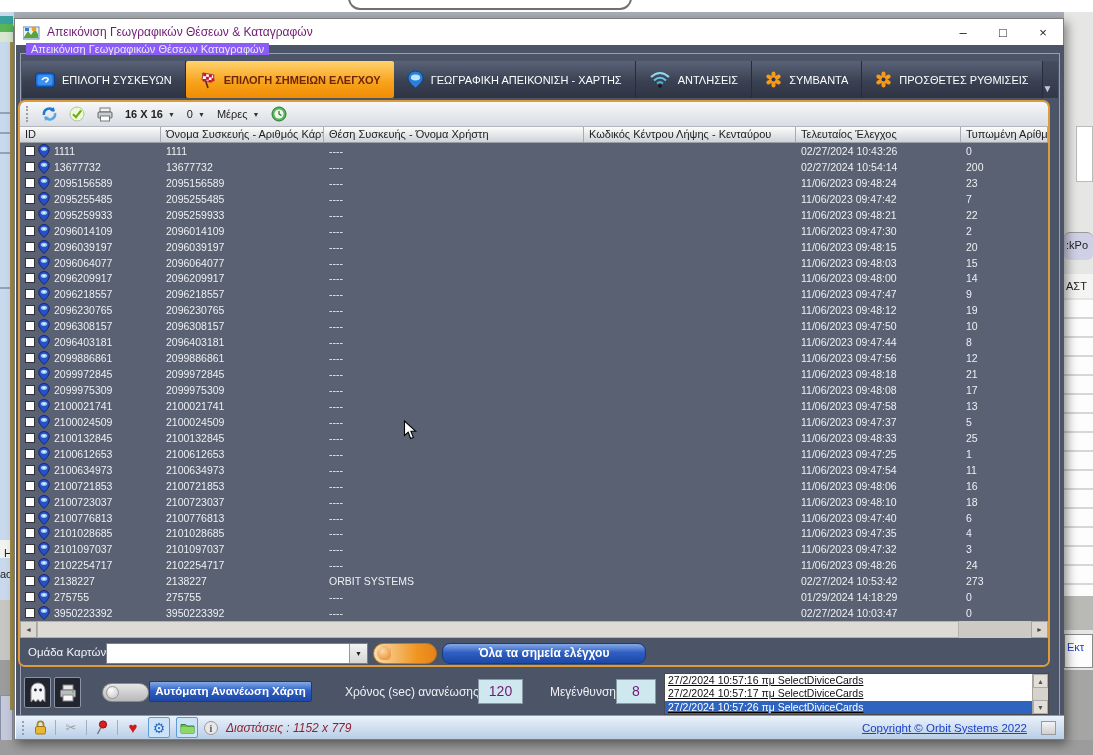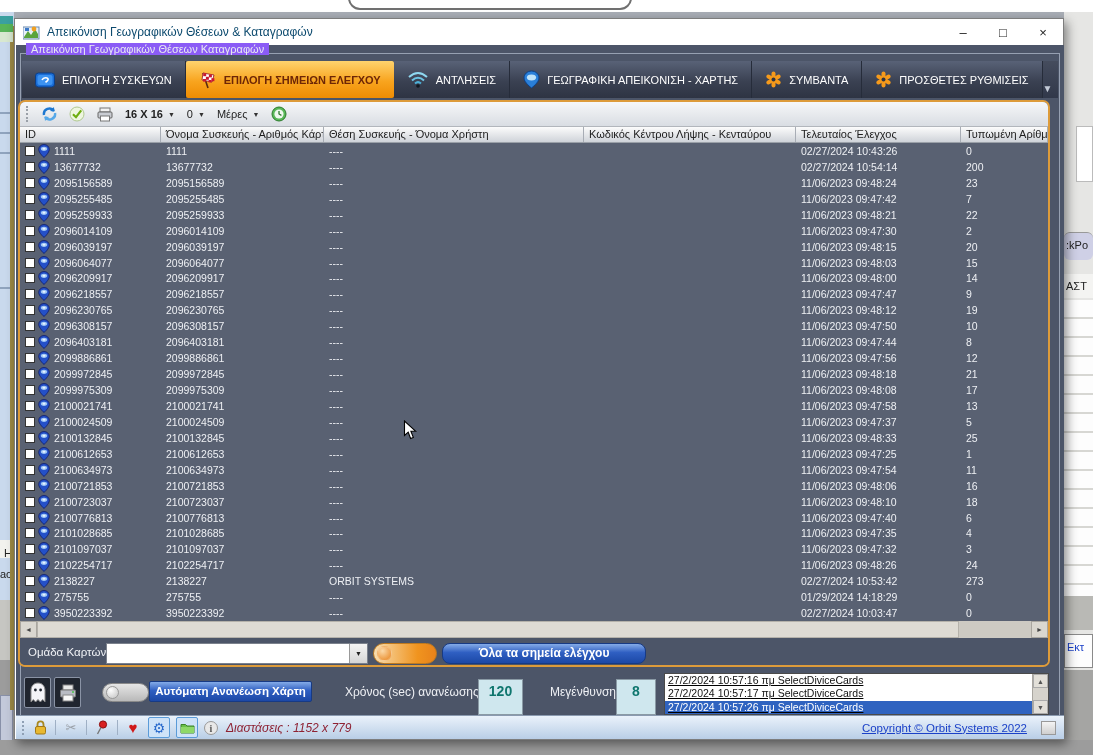--- a/index.html
+++ b/index.html
@@ -32,21 +32,21 @@
   .bg-right .gray2 { position:absolute; left:0; top:658px; width:29px; height:85px; background:#a5a5a3; }
   .bg-rtext { font-size:11px; color:#222; padding:6px 0 0 2px; display:block; }
   .bg-rtext.blue { color:#1b41c8; font-weight:normal; }
   .bg-bottom { position:absolute; left:0; top:740px; width:1093px; height:15px; background:#9c9c9c; }
 
   
   .win { position:absolute; left:14px; top:18px; width:1050px; height:722px; background:#fff;
          border:1px solid #7d7d7d; box-shadow:3px 4px 10px rgba(0,0,0,.45); z-index:2; }
   .titlebar { position:absolute; left:0; top:0; right:0; height:26px; background:#fff;
               display:flex; align-items:center; padding-left:8px; }
-  .title-text { font-size:12px; color:#0c4a6e; margin-left:7px; }
+  .title-text { font-size:12px; color:#701a75; margin-left:7px; }
   .win-controls { margin-left:auto; display:flex; height:26px; }
   .wc { width:40px; height:26px; display:flex; align-items:center; justify-content:center;
         font-size:13px; color:#222; cursor:default; }
   .winbody { position:absolute; left:1px; top:26px; width:1048px; height:694px; background:#4c5568; }
 
   .group-border { position:absolute; left:4px; top:8px; right:4px; bottom:3px; border:1px solid #96a0b2; }
   .group-label { position:absolute; left:10px; top:-2px; font-size:11px; color:#e9ecf2; background:#8b5cf6; padding:0 5px; z-index:3; }
 
   
   .tabstrip { position:absolute; left:6px; top:16px; width:1036px; height:37px;
@@ -110,22 +110,22 @@
   .iconbtn { position:absolute; width:27px; height:31px; background:#20252f; border:1px solid #8a93a5;
              border-radius:2px; display:flex; align-items:center; justify-content:center; }
   .toggle-gray { position:absolute; left:86px; top:638px; width:47px; height:19px; border-radius:10px;
                  background:linear-gradient(#e6e6e6,#b9b9b9); border:1px solid #8a8a8a; }
   .toggle-gray .knob { position:absolute; left:3px; top:2px; width:13px; height:13px; border-radius:50%;
                        background:radial-gradient(circle at 35% 30%,#fdfdfd,#c2c2c2); border:1px solid #999; }
   .btn-autorefresh { position:absolute; left:133px; top:636px; width:163px; height:21px; border-radius:2px;
                      background:linear-gradient(#84abe8,#2f5fc2 45%,#1c48a6); border:1px solid #173a84;
                      color:#fff; font-size:11.5px; font-weight:bold; text-align:center; line-height:19px; }
   .ctl-label { position:absolute; font-size:12px; color:#eef0f4; }
-  .val-box { position:absolute; height:36px; background:#cfe7ee; border:1px solid #8a9aa5;
-             color:#0f766e; font-size:14px; font-weight:bold; text-align:center; line-height:23px; }
+  .val-box { position:absolute; height:25px; background:#cfe7ee; border:1px solid #8a9aa5;
+             color:#701a75; font-size:14px; font-weight:normal; text-align:center; line-height:23px; }
   .loglist { position:absolute; left:648px; top:628px; width:385px; height:42px; background:#fff;
              border:1px solid #4a4a4a; display:flex; }
   .logitems { flex:1; overflow:hidden;text-decoration:underline; }
   .log-item { font-size:10.5px; color:#111; padding:0 3px; height:13.4px; line-height:13.4px; white-space:nowrap; }
   .log-item.sel { background:#2f63c0; color:#fff; }
   .logscroll { width:16px; background:#d6d3cc; border-left:1px solid #a9a6a0; display:flex;
                flex-direction:column; justify-content:space-between; }
   .logscroll .sa { height:14px; display:flex; align-items:center; justify-content:center; font-size:7px; color:#555;
                    background:#e2dfd8; border:1px solid #aaa; }
 
@@ -226,34 +226,34 @@
             <rect x="4.2" y="2.2" width="3" height="3" fill="#c81830"></rect>
               <rect x="9.9" y="3.4" width="3" height="3" fill="#c81830"></rect>
             <rect x="6.9" y="5.8" width="3" height="3" fill="#c81830"></rect>
               <rect x="12.4" y="7.2" width="3" height="3" fill="#c81830"></rect>
             <rect x="4" y="8" width="3" height="2.6" fill="#c81830"></rect>
               <rect x="9.6" y="9" width="3" height="2.4" fill="#c81830"></rect>
           </svg>
           <span>ΕΠΙΛΟΓΗ ΣΗΜΕΙΩΝ ΕΛΕΓΧΟΥ</span>
         </div>
         <div class="tab">
+          <svg width="17" height="19" viewBox="0 0 17 19">
+            <path d="M8.5 1 C4.3 1 1 4.2 1 8 C1 12.6 8.5 18 8.5 18 C8.5 18 16 12.6 16 8 C16 4.2 12.7 1 8.5 1 Z" fill="#2a7fd8" stroke="#0c3f86"></path>
+            <ellipse cx="8.5" cy="7.5" rx="4.6" ry="3" fill="#bfe2f8"></ellipse>
+          </svg>
+          <span>ΓΕΩΓΡΑΦΙΚΗ ΑΠΕΙΚΟΝΙΣΗ - ΧΑΡΤΗΣ</span>
+        </div>
+        <div class="tab">
           <svg width="22" height="17" viewBox="0 0 22 17">
             <path d="M2 6 Q11 -2 20 6" stroke="#8fd8f0" stroke-width="2" fill="none"></path>
             <path d="M5 9.5 Q11 4 17 9.5" stroke="#6cc4e4" stroke-width="2" fill="none"></path>
             <path d="M8 12.5 Q11 9.8 14 12.5" stroke="#4cb0d8" stroke-width="2" fill="none"></path>
             <circle cx="11" cy="15" r="1.8" fill="#101820"></circle>
           </svg>
           <span>ΑΝΤΛΗΣΕΙΣ</span>
-        </div>
-        <div class="tab">
-          <svg width="17" height="19" viewBox="0 0 17 19">
-            <path d="M8.5 1 C4.3 1 1 4.2 1 8 C1 12.6 8.5 18 8.5 18 C8.5 18 16 12.6 16 8 C16 4.2 12.7 1 8.5 1 Z" fill="#2a7fd8" stroke="#0c3f86"></path>
-            <ellipse cx="8.5" cy="7.5" rx="4.6" ry="3" fill="#bfe2f8"></ellipse>
-          </svg>
-          <span>ΓΕΩΓΡΑΦΙΚΗ ΑΠΕΙΚΟΝΙΣΗ - ΧΑΡΤΗΣ</span>
         </div>
         <div class="tab">
           <svg width="17" height="17" viewBox="0 0 17 17">
             <g stroke="#f59a1b" stroke-width="4" stroke-linecap="round">
               <line x1="8.5" y1="2.5" x2="8.5" y2="14.5"></line>
               <line x1="3.3" y1="5.5" x2="13.7" y2="11.5"></line>
               <line x1="3.3" y1="11.5" x2="13.7" y2="5.5"></line>
             </g>
             <circle cx="8.5" cy="8.5" r="2" fill="#2e3443"></circle>
           </svg>

